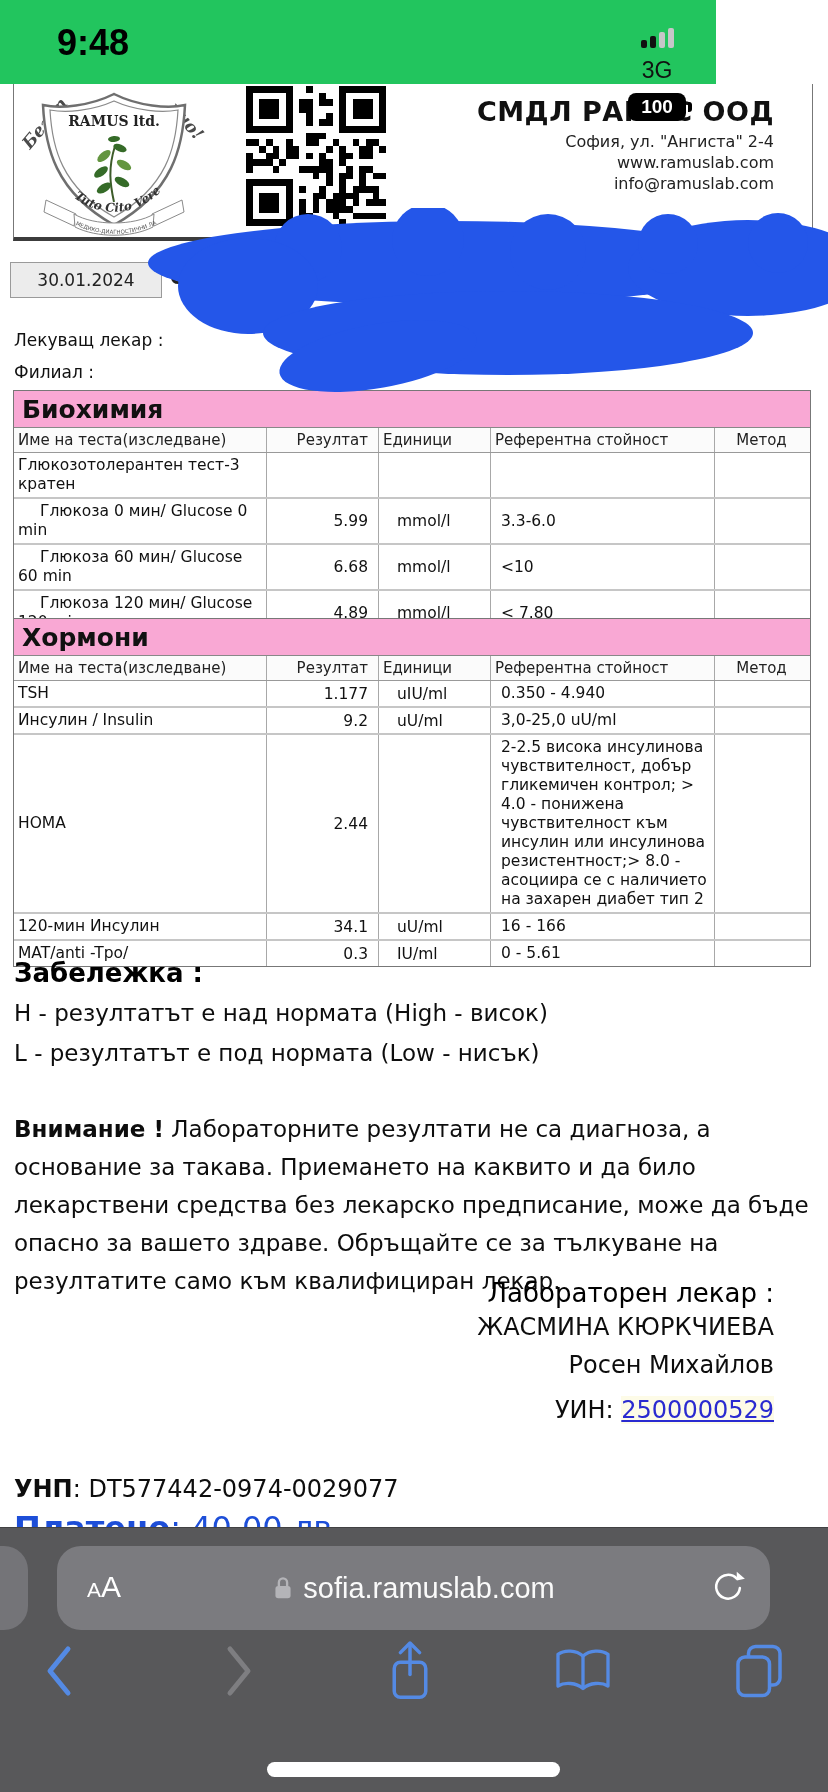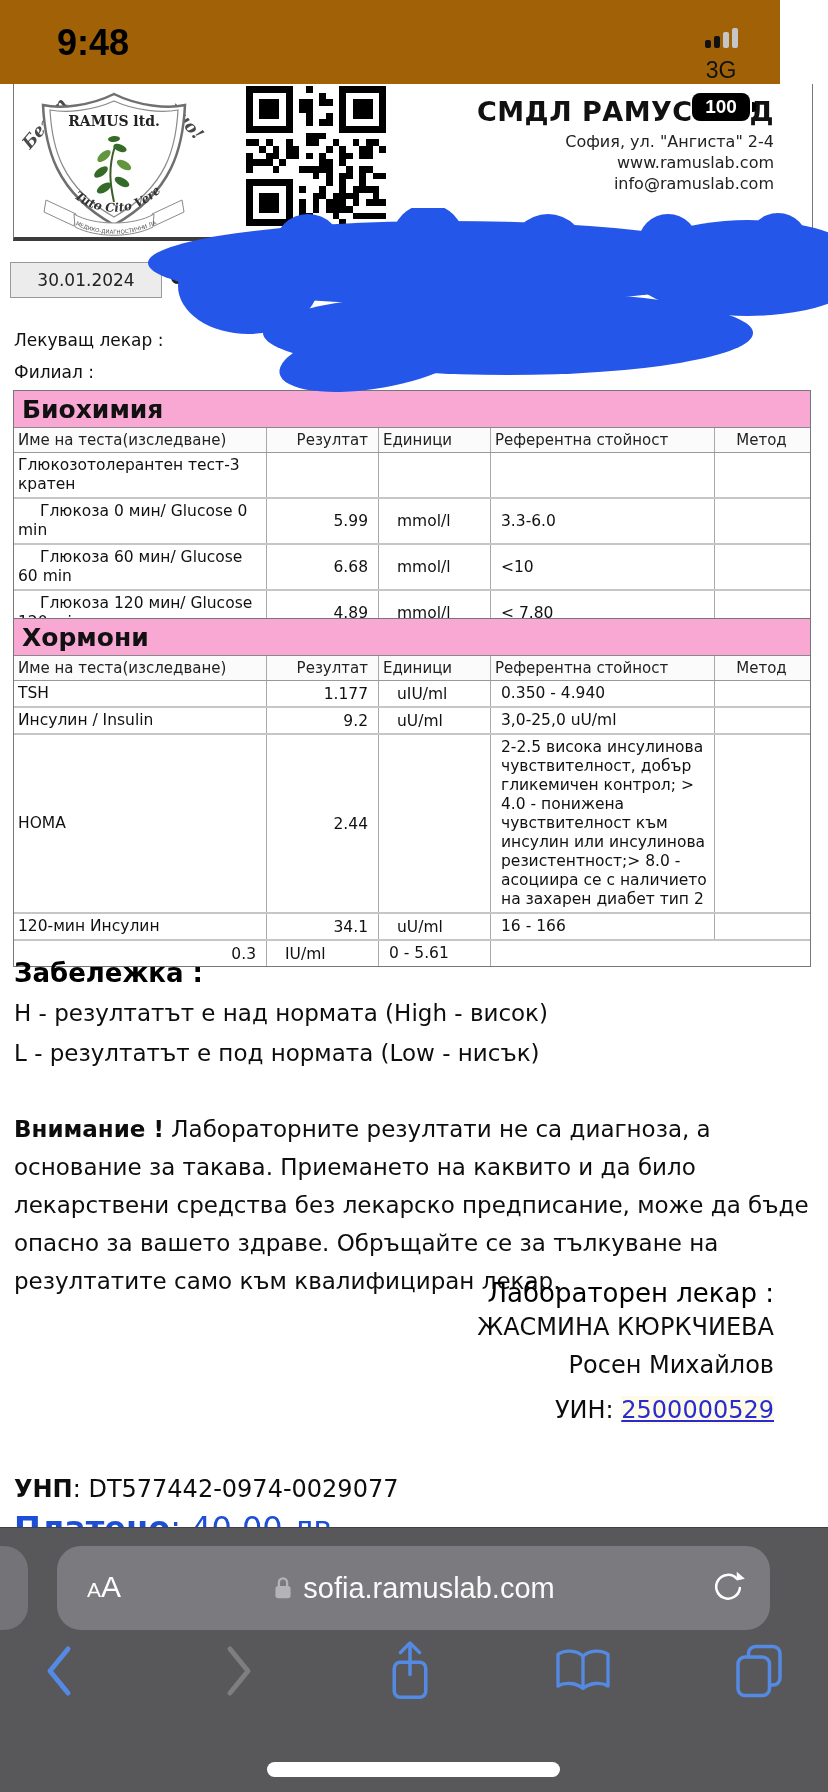--- a/index.html
+++ b/index.html
@@ -4,21 +4,21 @@
 <style>
   html,body{margin:0;padding:0;}
   body{
     width:828px;height:1792px;position:relative;overflow:hidden;
     background:#fff;font-family:"DejaVu Sans",sans-serif;color:#1a1a1a;
     -webkit-font-smoothing:antialiased;
   }
   .abs{position:absolute;}
 
   
-  .statusbar{top:0;left:0;width:780px;height:84px;background:#a16207;z-index:3;}
+  .statusbar{top:0;left:0;width:716px;height:84px;background:#22c55e;z-index:3;}
   .time{left:57px;top:22px;font-family:"Liberation Sans",sans-serif;font-size:36px;font-weight:600;color:#000;}
   .status-right{right:30px;top:26px;display:flex;align-items:center;gap:9px;flex-direction:column;}
   .sigbars{display:flex;align-items:flex-end;gap:3px;height:22px;}
   .sigbars i{display:block;width:6px;border-radius:2px;background:#c6c6c8;}
   .sigbars i.on{background:#111;}
   .s1{height:8px}.s2{height:12px}.s3{height:16px}.s4{height:20px}
   .nettype{font-family:"Liberation Sans",sans-serif;font-size:23px;color:#111;}
   .battery{position:relative;width:58px;height:28px;background:#000;border-radius:8px;
     display:flex;align-items:center;justify-content:center;}
   .battery span{color:#fff;font-family:"Liberation Sans",sans-serif;font-size:19px;font-weight:700;}
@@ -382,20 +382,21 @@
     <div class="c met"></div>
   </div>
   <div class="grid trow" style="min-height:24px">
     <div class="c name">120-мин Инсулин</div>
     <div class="c res">34.1</div>
     <div class="c unit">uU/ml</div>
     <div class="c ref">16 - 166</div>
     <div class="c met"></div>
   </div>
   <div class="grid trow" style="min-height:24px">
+    <div class="c name">MAT/anti -Tpo/</div>
     <div class="c res">0.3</div>
     <div class="c unit">IU/ml</div>
     <div class="c ref">0 - 5.61</div>
     <div class="c met"></div>
   </div>
 </div>
 
 <div class="abs note-title">Забележка :</div>
 <div class="abs note-l1">Н - резултатът е над нормата (High - висок)</div>
 <div class="abs note-l2">L - резултатът е под нормата (Low - нисък)</div>

